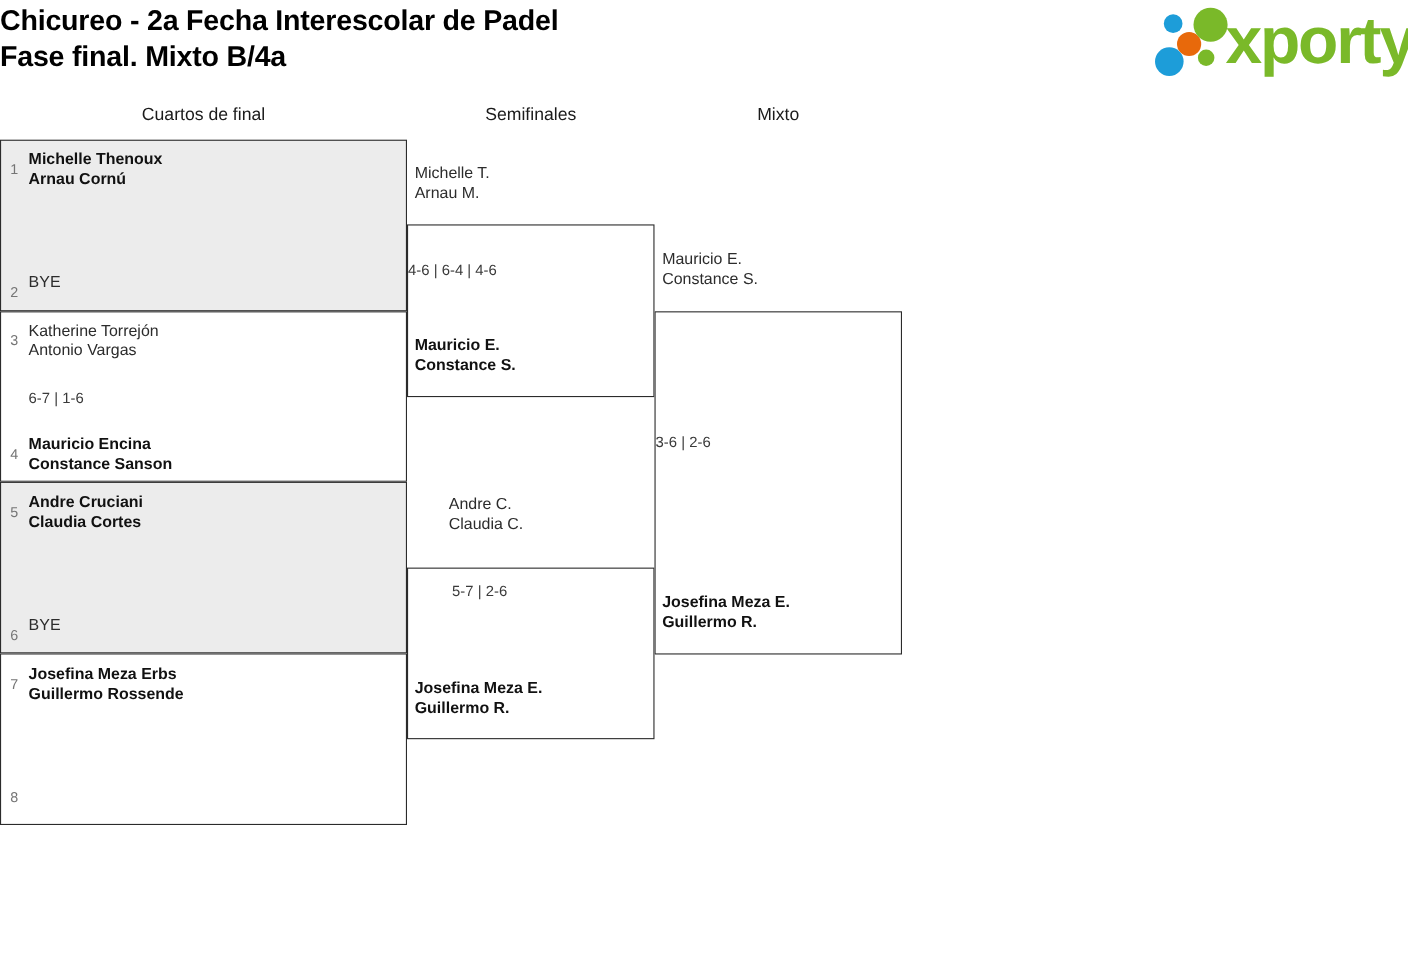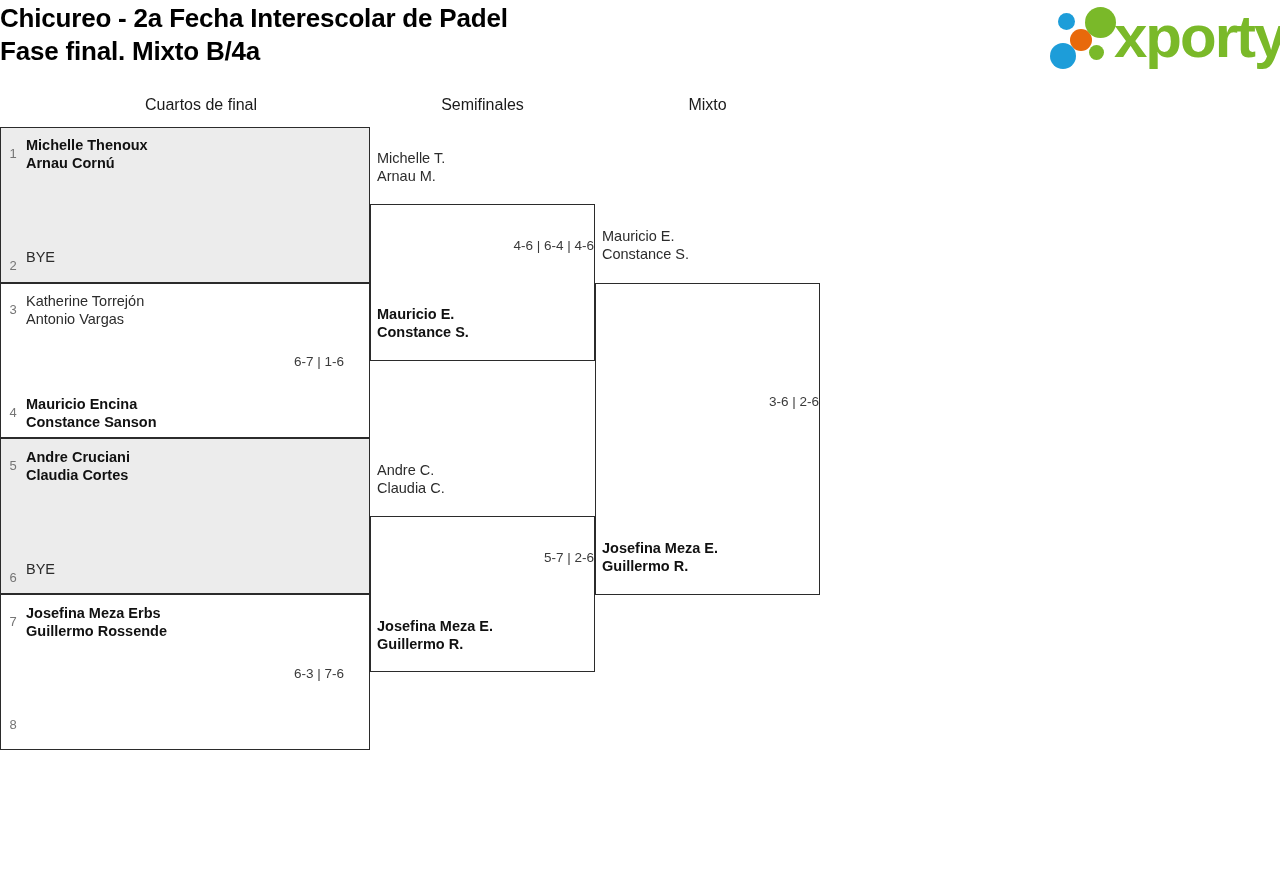--- a/index.html
+++ b/index.html
@@ -66,21 +66,21 @@
   
   .round-header {
     position: absolute;
     top: 96px;
     font-size: 16px;
     font-weight: 400;
     color: #1a1a1a;
     text-align: center;
     white-space: nowrap;
   }
-  #round-header-0 { left: 16px;   width: 370px; }
+  #round-header-0 { left: 0px;   width: 370px; }
   #round-header-1 { left: 370px; width: 225px; }
   #round-header-2 { left: 595px; width: 225px; }
 
   
   #bracket {
     position: absolute;
     left: 0; top: 127px;
     width: 1280px;
     height: 640px;
   }
@@ -135,35 +135,35 @@
 
   
   .qf-top    { left: 0; top: 9px;  width: 370px; }
   .qf-bottom { left: 0; top: 121px; width: 370px; }
 
   
   .score {
     position: absolute;
     font-size: 13.5px;
     color: #3a3a3a;
-    text-align: right;
+    text-align: left;
     white-space: nowrap;
   }
   .qf-score { left: 26px; width: 318px; top: 66px; }
 
   
   .sf-top    { left: 377px; width: 220px; }
   .sf-bottom { left: 377px; width: 220px; }
   #sf-entry-0-top    { top: 22px; }
   #sf-entry-0-bottom { top: 178px; }
-  #sf-entry-1-top    { top: 334px; }
+  #sf-entry-1-top    { top: 323px; margin-left: 31px; }
   #sf-entry-1-bottom { top: 490px; }
   .sf-score { left: 371px; width: 223px; }
   #sf-score-0 { top: 111px; }
-  #sf-score-1 { top: 423px; }
+  #sf-score-1 { top: 403px; padding-left: 40px; }
 
   
   .fn-entry { left: 602px; width: 220px; }
   #fn-entry-top    { top: 100px; }
   #fn-entry-bottom { top: 412px; }
   #fn-score-0 { left: 596px; width: 223px; top: 267px; }
 
   .sf-top .names, .sf-bottom .names, .fn-entry .names {
     font-size: 14.5px;
     line-height: 18px;
@@ -252,21 +252,20 @@
   <div class="entry qf-top" style="top:477px;">
     <span class="seed">7</span>
     <span class="names winner">
       <span class="name-line">Josefina Meza Erbs</span>
       <span class="name-line">Guillermo Rossende</span>
     </span>
   </div>
   <div class="entry qf-bottom" style="top:580px;">
     <span class="seed">8</span>
   </div>
-  <div class="score qf-score" style="top:539px;">6-3 | 7-6</div>
 
   <div class="round-box" id="sf-box-0"></div>
   <div class="round-box" id="sf-box-1"></div>
 
   <div class="entry sf-top" id="sf-entry-0-top">
     <span class="names">
       <span class="name-line">Michelle T.</span>
       <span class="name-line">Arnau M.</span>
     </span>
   </div>

